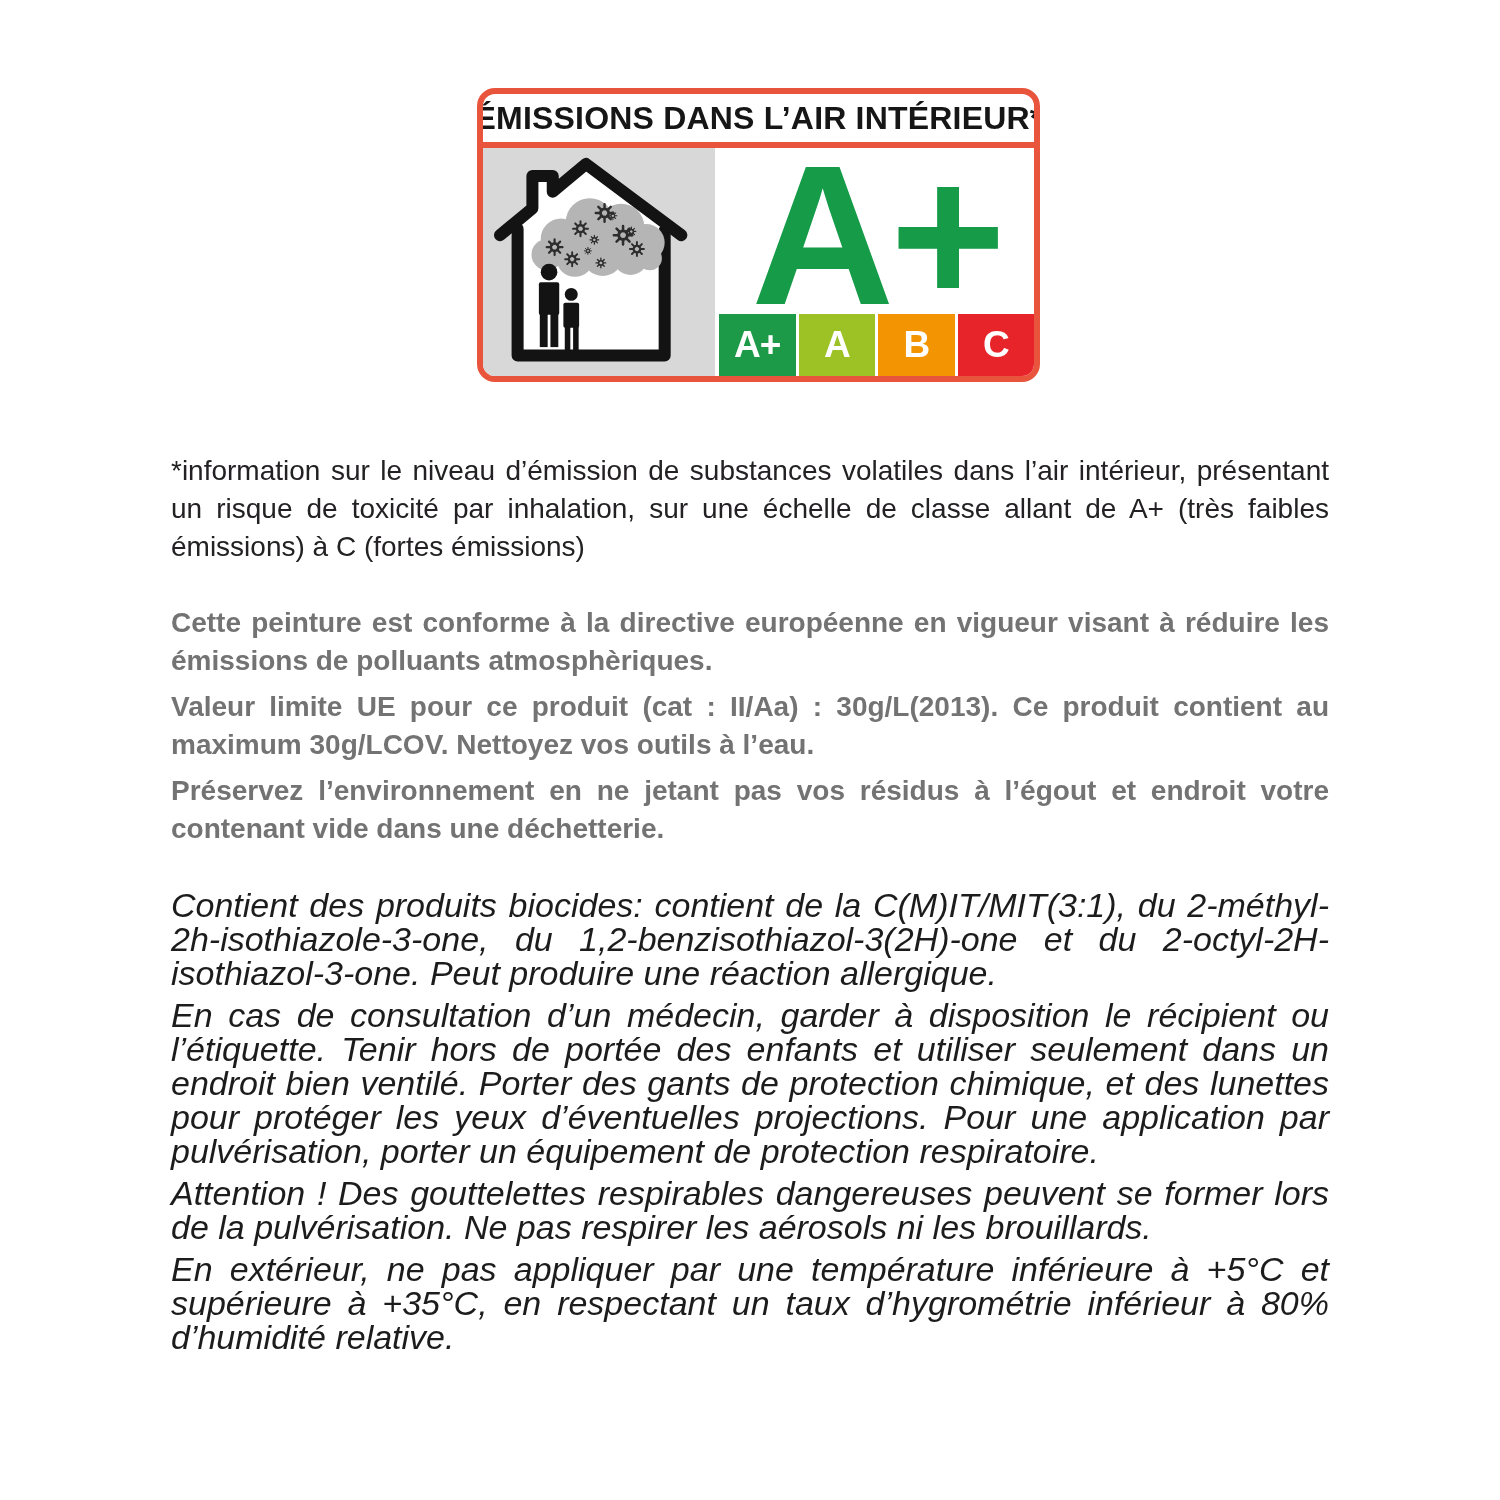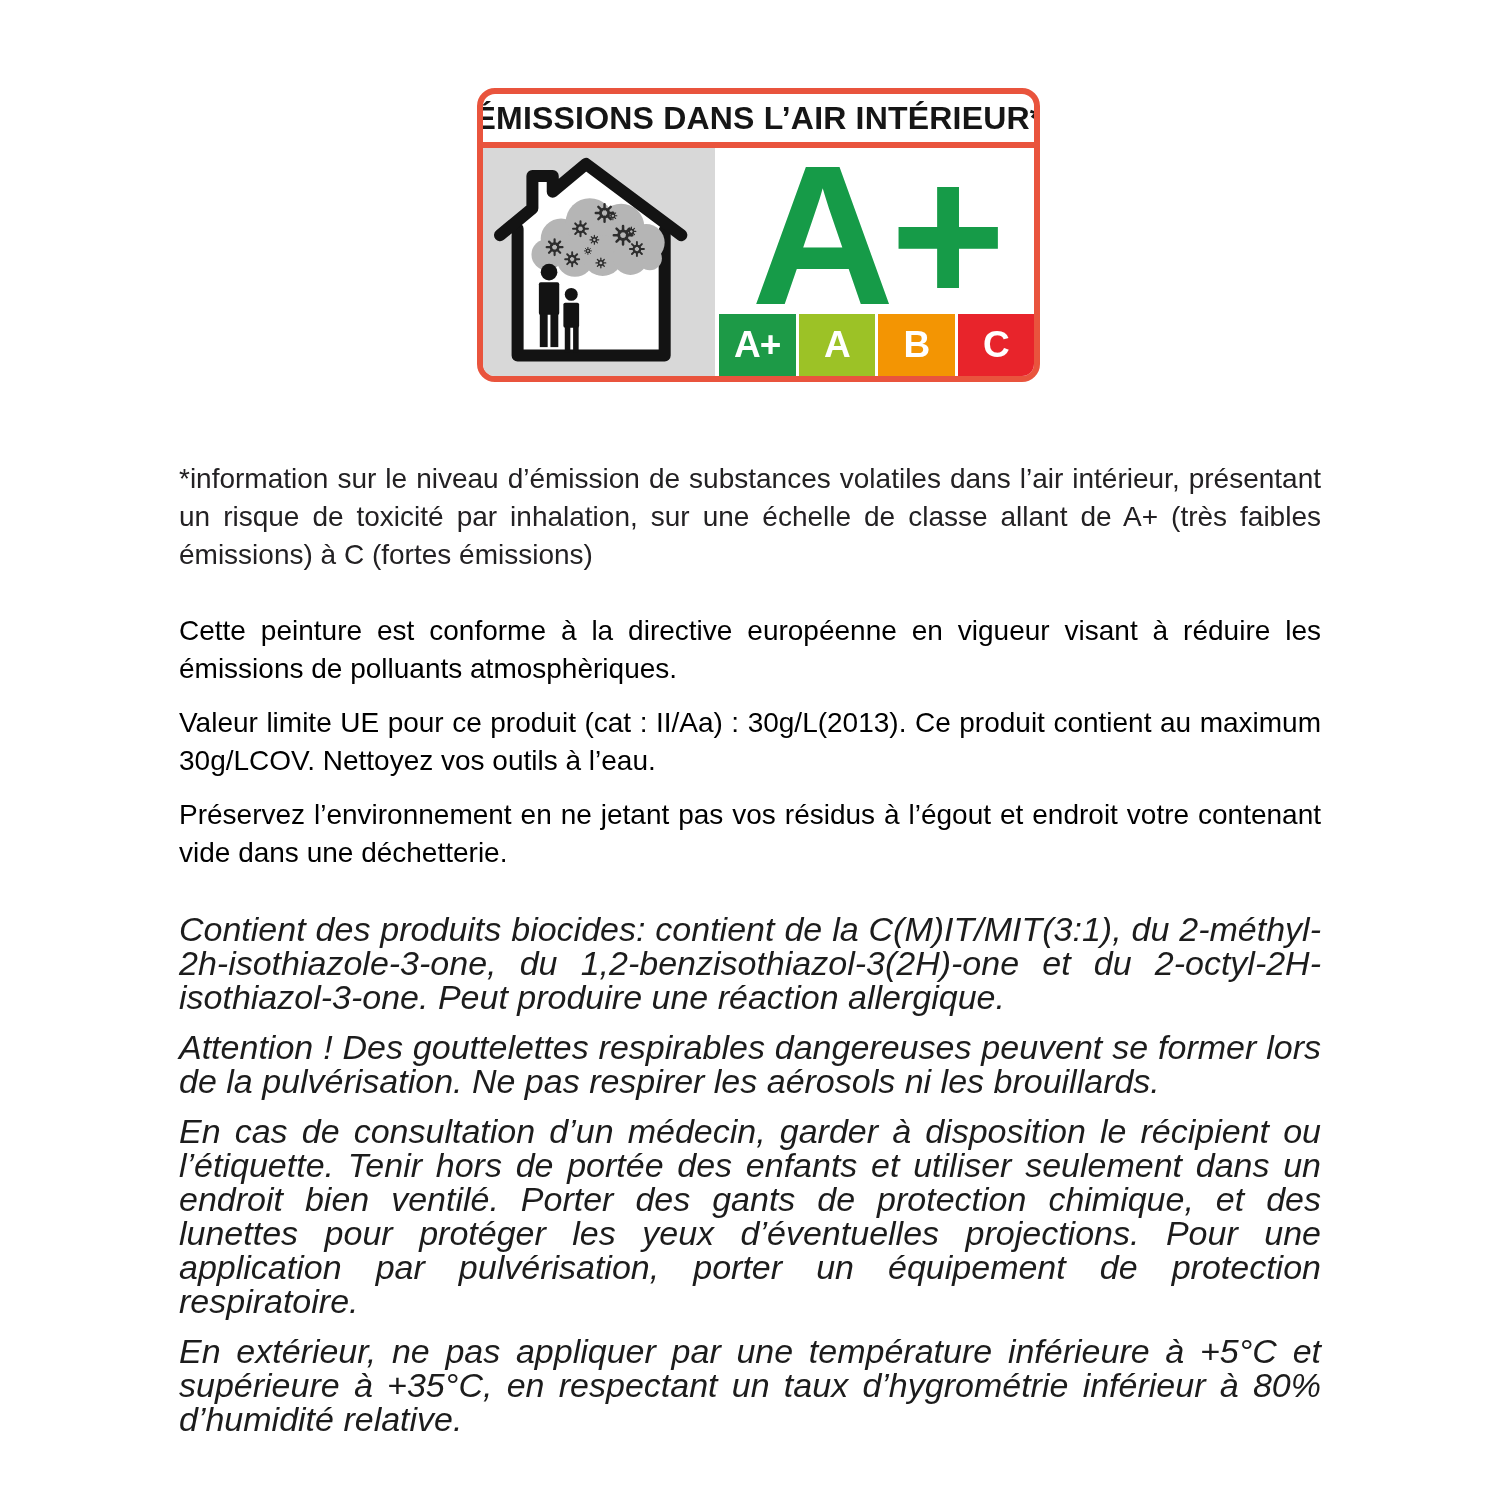--- a/index.html
+++ b/index.html
@@ -36,27 +36,27 @@
     color:#169b48; padding-top:10px; letter-spacing:-4px;
   }
   .scale { height:62px; flex:0 0 62px; display:flex; gap:3px; }
   .scale-cell {
     flex:1; display:flex; align-items:center; justify-content:center;
     color:#ffffff; font-weight:bold; font-size:37px; letter-spacing:-1px;
   }
 
   
   .text-block { position:absolute; left:163px; top:444px; width:1174px; }
-  .text-block p { margin:16px; text-align:justify; }
+  .text-block p { margin:8px; text-align:justify; }
   .p-footnote {
     font-size:28px; line-height:38px; color:#232123;
     margin-bottom:38px !important;
   }
   .group-regulatory { margin-bottom:40px; }
-  .group-regulatory p { font-size:28px; line-height:38px; color:#000000; }
+  .group-regulatory p { font-size:28px; line-height:38px; color:#737373;font-weight:bold; }
   .group-safety p {
     font-size:34px; line-height:34px; color:#1c1c1c; font-style:italic;
   }
 </style>
 </head>
 <body>
 
 <div class="badge">
   <div class="badge-header">ÉMISSIONS DANS L’AIR INTÉRIEUR*</div>
   <div class="badge-body">
@@ -130,17 +130,17 @@
   <p class="p-footnote">*information sur le niveau d’émission de substances volatiles dans l’air intérieur, présentant un risque de toxicité par inhalation, sur une échelle de classe allant de A+ (très faibles émissions) à C (fortes émissions)</p>
 
   <div class="group-regulatory">
     <p>Cette peinture est conforme à la directive européenne en vigueur visant à réduire les émissions de polluants atmosphèriques.</p>
     <p>Valeur limite UE pour ce produit (cat : II/Aa) : 30g/L(2013). Ce produit contient au maximum 30g/LCOV. Nettoyez vos outils à l’eau.</p>
     <p>Préservez l’environnement en ne jetant pas vos résidus à l’égout et endroit votre contenant vide dans une déchetterie.</p>
   </div>
 
   <div class="group-safety">
     <p>Contient des produits biocides: contient de la C(M)IT/MIT(3:1), du 2-méthyl-2h-isothiazole-3-one, du 1,2-benzisothiazol-3(2H)-one et du 2-octyl-2H-isothiazol-3-one. Peut produire une réaction allergique.</p>
+    <p>En cas de consultation d’un médecin, garder à disposition le récipient ou l’étiquette. Tenir hors de portée des enfants et utiliser seulement dans un endroit bien ventilé. Porter des gants de protection chimique, et des lunettes pour protéger les yeux d’éventuelles projections. Pour une application par pulvérisation, porter un équipement de protection respiratoire.</p>
     <p>Attention ! Des gouttelettes respirables dangereuses peuvent se former lors de la pulvérisation. Ne pas respirer les aérosols ni les brouillards.</p>
-    <p>En cas de consultation d’un médecin, garder à disposition le récipient ou l’étiquette. Tenir hors de portée des enfants et utiliser seulement dans un endroit bien ventilé. Porter des gants de protection chimique, et des lunettes pour protéger les yeux d’éventuelles projections. Pour une application par pulvérisation, porter un équipement de protection respiratoire.</p>
     <p>En extérieur, ne pas appliquer par une température inférieure à +5°C et supérieure à +35°C, en respectant un taux d’hygrométrie inférieur à 80% d’humidité relative.</p>
   </div>
 </div>
 
 </body></html>

